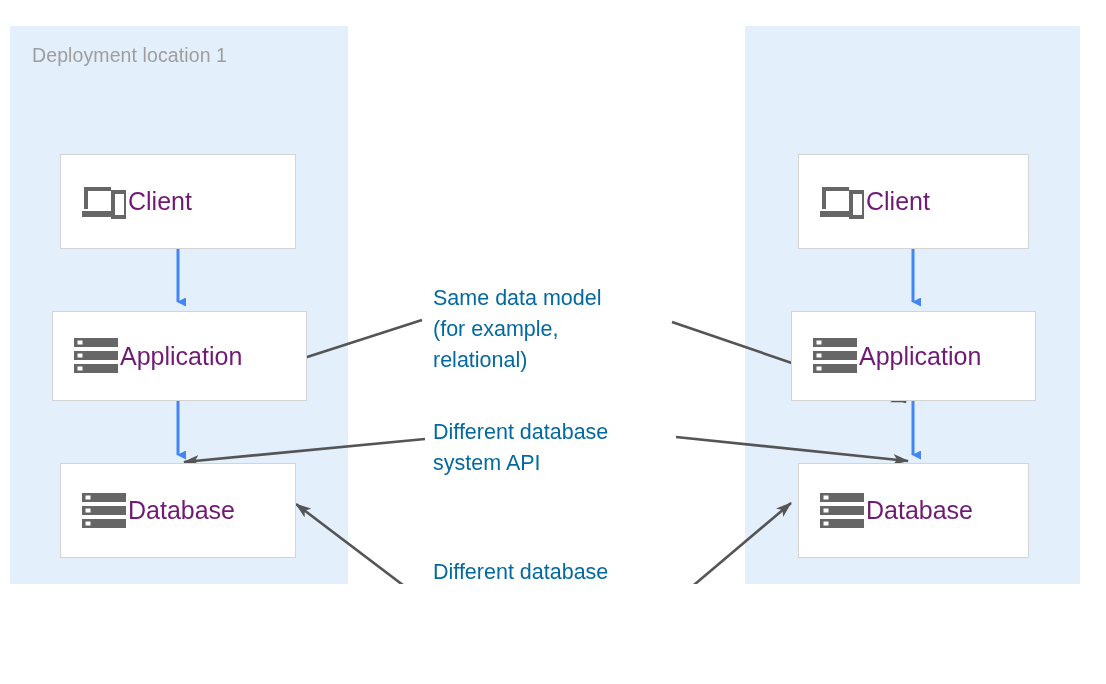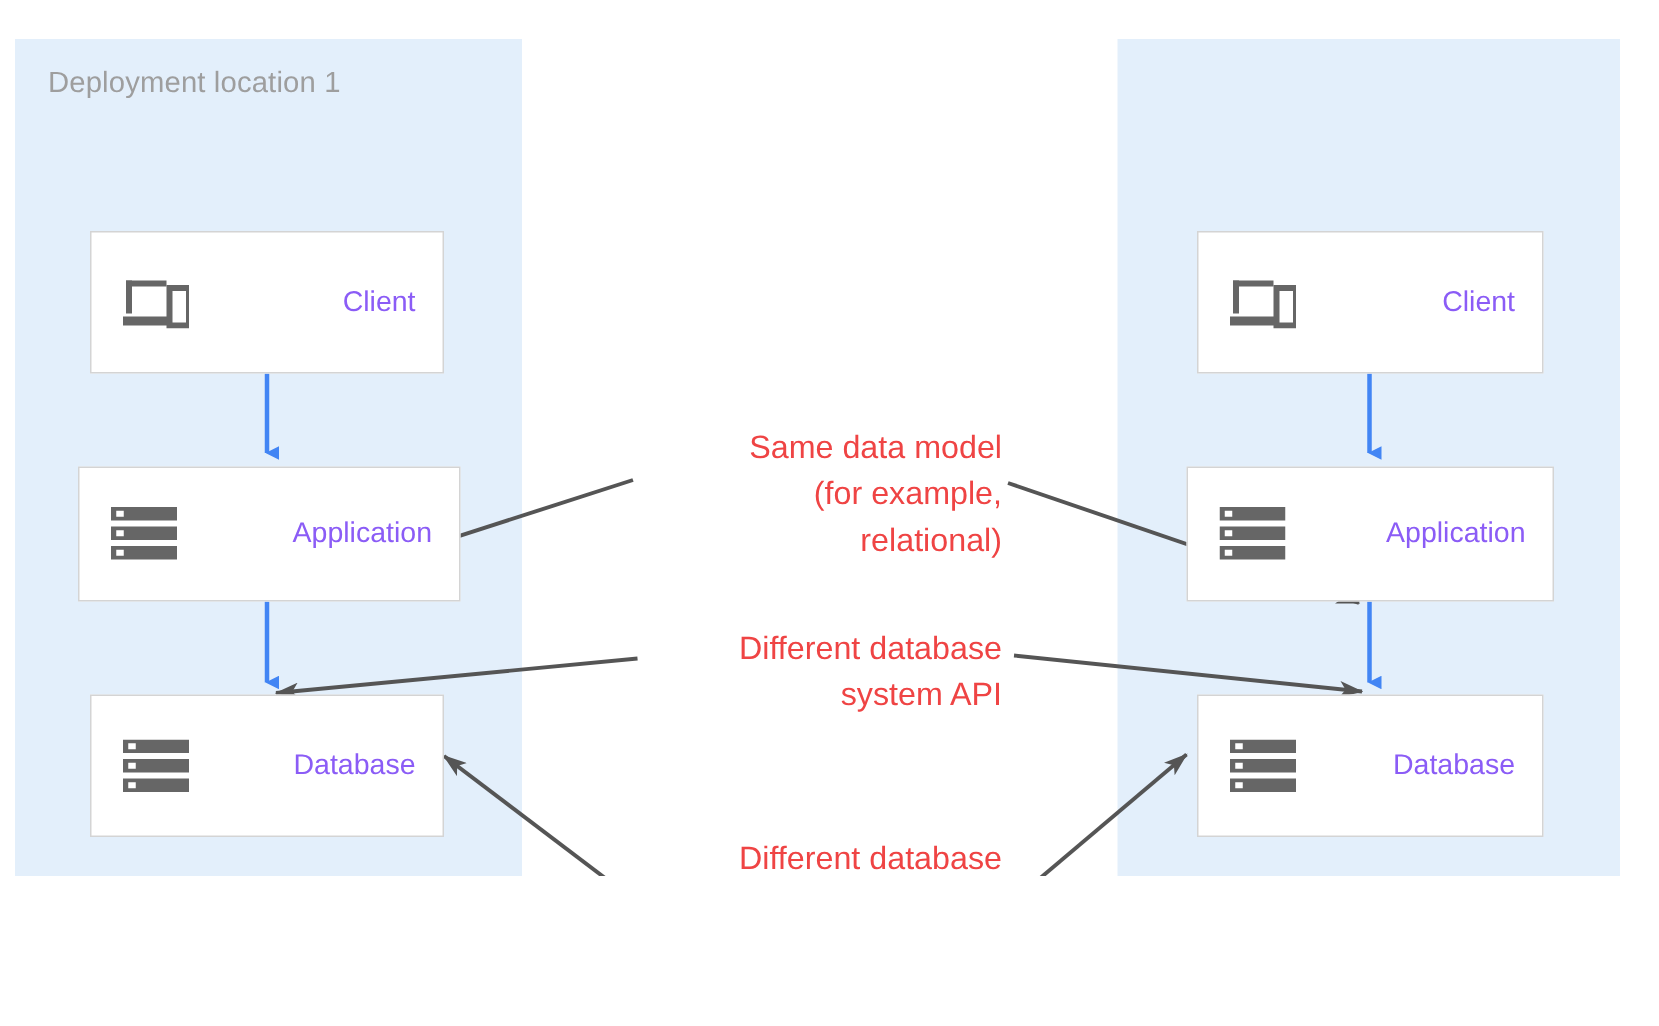--- a/index.html
+++ b/index.html
@@ -54,44 +54,44 @@
     flex: 0 0 auto;
     margin-left: 19px;
     width: 48px;
     height: 48px;
     display: flex;
     align-items: center;
     justify-content: center;
   }
   .node .node-label {
     flex: 1 1 auto;
-    font-size: 19px;
-    color: #8b5cf6;
-    text-align: right;
+    font-size: 25px;
+    color: #701a75;
+    text-align: left;
     padding-right: 18px;
     white-space: nowrap;
   }
 
   
   #node-l-client { left: 60px;  top: 154px; width: 236px; height: 95px; }
   #node-l-app    { left: 52px;  top: 311px; width: 255px; height: 90px; }
   #node-l-db     { left: 60px;  top: 463px; width: 236px; height: 95px; }
 
   
   #node-r-client { left: 798px; top: 154px; width: 231px; height: 95px; }
   #node-r-app    { left: 791px; top: 311px; width: 245px; height: 90px; }
   #node-r-db     { left: 798px; top: 463px; width: 231px; height: 95px; }
 
   
   .annotation {
     position: absolute;
     font-size: 21.5px;
     line-height: 31px;
-    color: #ef4444;
-    text-align: right;
+    color: #0369a1;
+    text-align: left;
     white-space: pre-line;
   }
   #ann-data-model { left: 433px; top: 283px; width: 235px; }
   #ann-db-api     { left: 433px; top: 417px; width: 235px; }
   #ann-db-system  { left: 433px; top: 557px; width: 235px; }
 
   
   #connectors {
     position: absolute;
     left: 0; top: 0;

